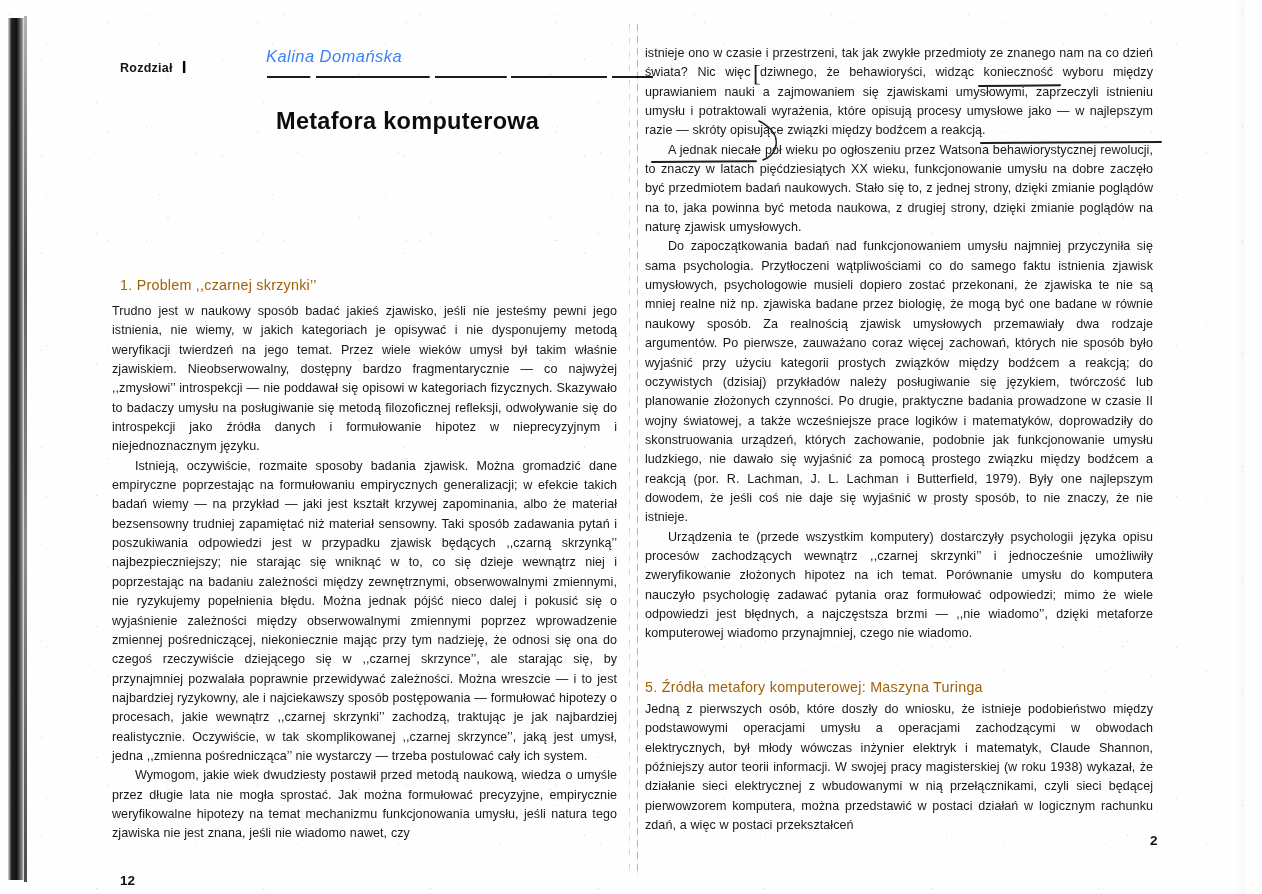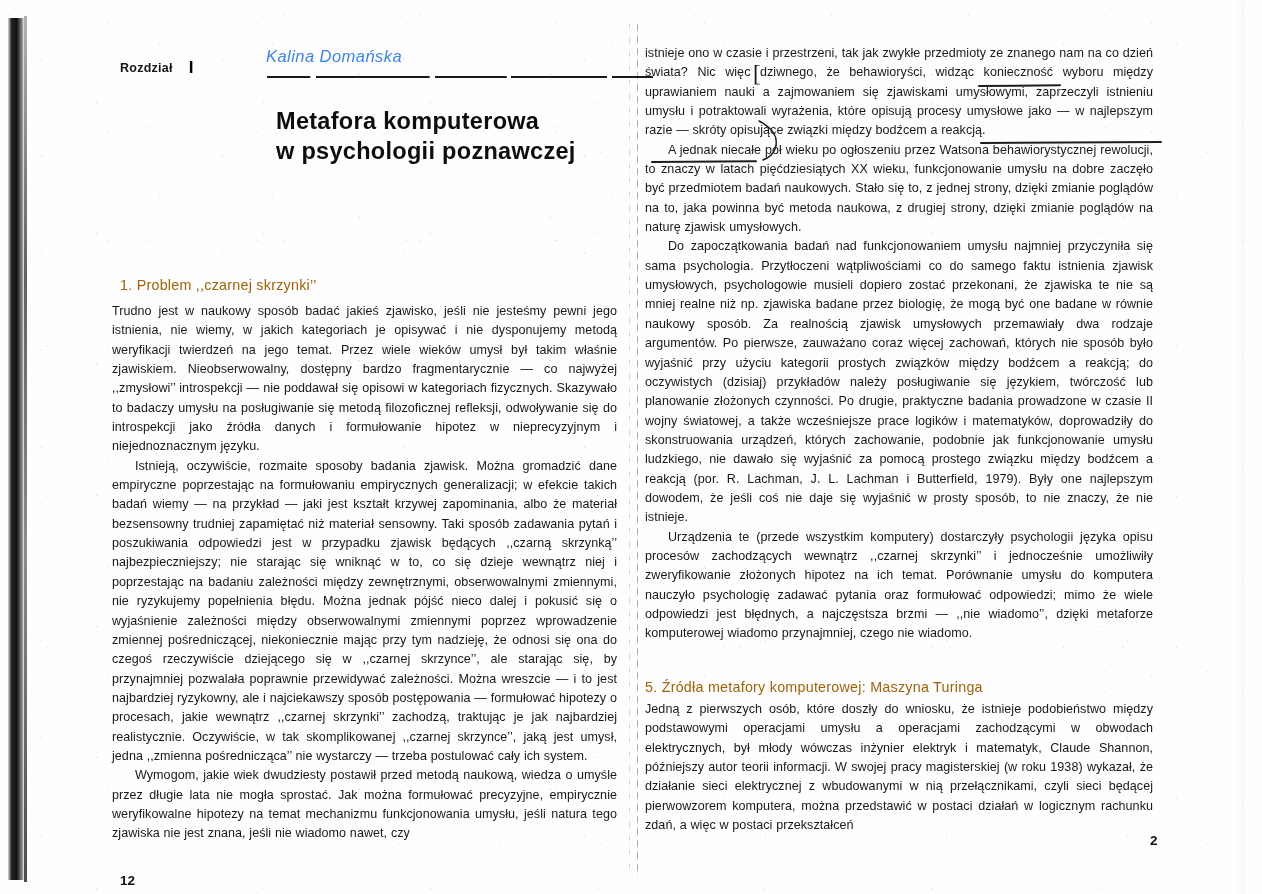--- a/index.html
+++ b/index.html
@@ -100,21 +100,21 @@
   .page-left  { left: 28px;  width: 600px; }
   .page-right { left: 645px; width: 600px; }
 
   
   .chapter-head {
     position: absolute;
     left: 92px;
     top: 58px;
     display: flex;
     align-items: baseline;
-    gap: 16px;
+    gap: 9px;
   }
   .chapter-word {
     font-size: 12.5px;
     font-weight: bold;
     letter-spacing: .25px;
     color: #141414;
   }
   .chapter-num {
     font-size: 17px;
     font-weight: bold;
@@ -253,21 +253,20 @@
     <div class="chapter-head">
       <span class="chapter-word">Rozdział</span>
       <span class="chapter-num">I</span>
     </div>
 
     <div class="author">Kalina Domańska</div>
     <div class="author-rule"></div>
 
     <h1 class="doc-title">
       <span class="tl">Metafora komputerowa</span>
-      <span class="tl">w psychologii poznawczej</span>
     </h1>
 
     <h2 class="sec-head sec-head-1">1. Problem ,,czarnej skrzynki’’</h2>
 
     <div class="col col-left">
       <p class="para noindent">Trudno jest w naukowy sposób badać jakieś zjawisko, jeśli nie jesteśmy pewni jego istnienia, nie wiemy, w jakich kategoriach je opisywać i nie dysponujemy metodą weryfikacji twierdzeń na jego temat. Przez wiele wieków umysł był takim właśnie zjawiskiem. Nieobserwowalny, dostępny bardzo fragmentarycznie — co najwyżej ,,zmysłowi’’ introspekcji — nie poddawał się opisowi w kategoriach fizycznych. Skazywało to badaczy umysłu na posługiwanie się metodą filozoficznej refleksji, odwoływanie się do introspekcji jako źródła danych i formułowanie hipotez w nieprecyzyjnym i niejednoznacznym języku.</p>
       <p class="para">Istnieją, oczywiście, rozmaite sposoby badania zjawisk. Można gromadzić dane empiryczne poprzestając na formułowaniu empirycznych generalizacji; w efekcie takich badań wiemy — na przykład — jaki jest kształt krzywej zapominania, albo że materiał bezsensowny trudniej zapamiętać niż materiał sensowny. Taki sposób zadawania pytań i poszukiwania odpowiedzi jest w przypadku zjawisk będących ,,czarną skrzynką’’ najbezpieczniejszy; nie starając się wniknąć w to, co się dzieje wewnątrz niej i poprzestając na badaniu zależności między zewnętrznymi, obserwowalnymi zmiennymi, nie ryzykujemy popełnienia błędu. Można jednak pójść nieco dalej i pokusić się o wyjaśnienie zależności między obserwowalnymi zmiennymi poprzez wprowadzenie zmiennej pośredniczącej, niekoniecznie mając przy tym nadzieję, że odnosi się ona do czegoś rzeczywiście dziejącego się w ,,czarnej skrzynce’’, ale starając się, by przynajmniej pozwalała poprawnie przewidywać zależności. Można wreszcie — i to jest najbardziej ryzykowny, ale i najciekawszy sposób postępowania — formułować hipotezy o procesach, jakie wewnątrz ,,czarnej skrzynki’’ zachodzą, traktując je jak najbardziej realistycznie. Oczywiście, w tak skomplikowanej ,,czarnej skrzynce’’, jaką jest umysł, jedna ,,zmienna pośrednicząca’’ nie wystarczy — trzeba postulować cały ich system.</p>
       <p class="para">Wymogom, jakie wiek dwudziesty postawił przed metodą naukową, wiedza o umyśle przez długie lata nie mogła sprostać. Jak można formułować precyzyjne, empirycznie weryfikowalne hipotezy na temat mechanizmu funkcjonowania umysłu, jeśli natura tego zjawiska nie jest znana, jeśli nie wiadomo nawet, czy</p>
     </div>
 

